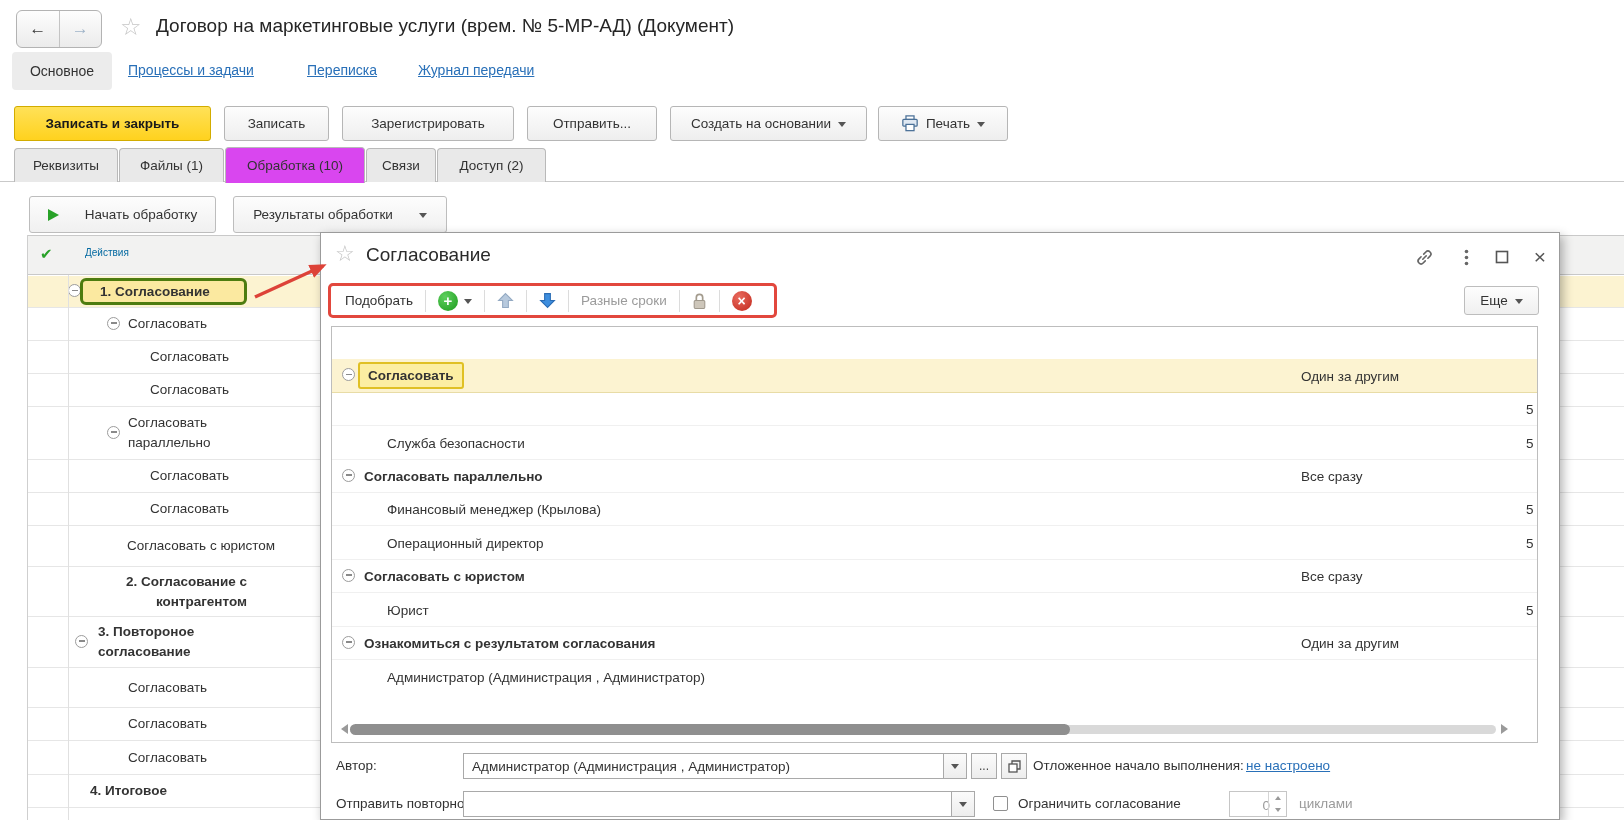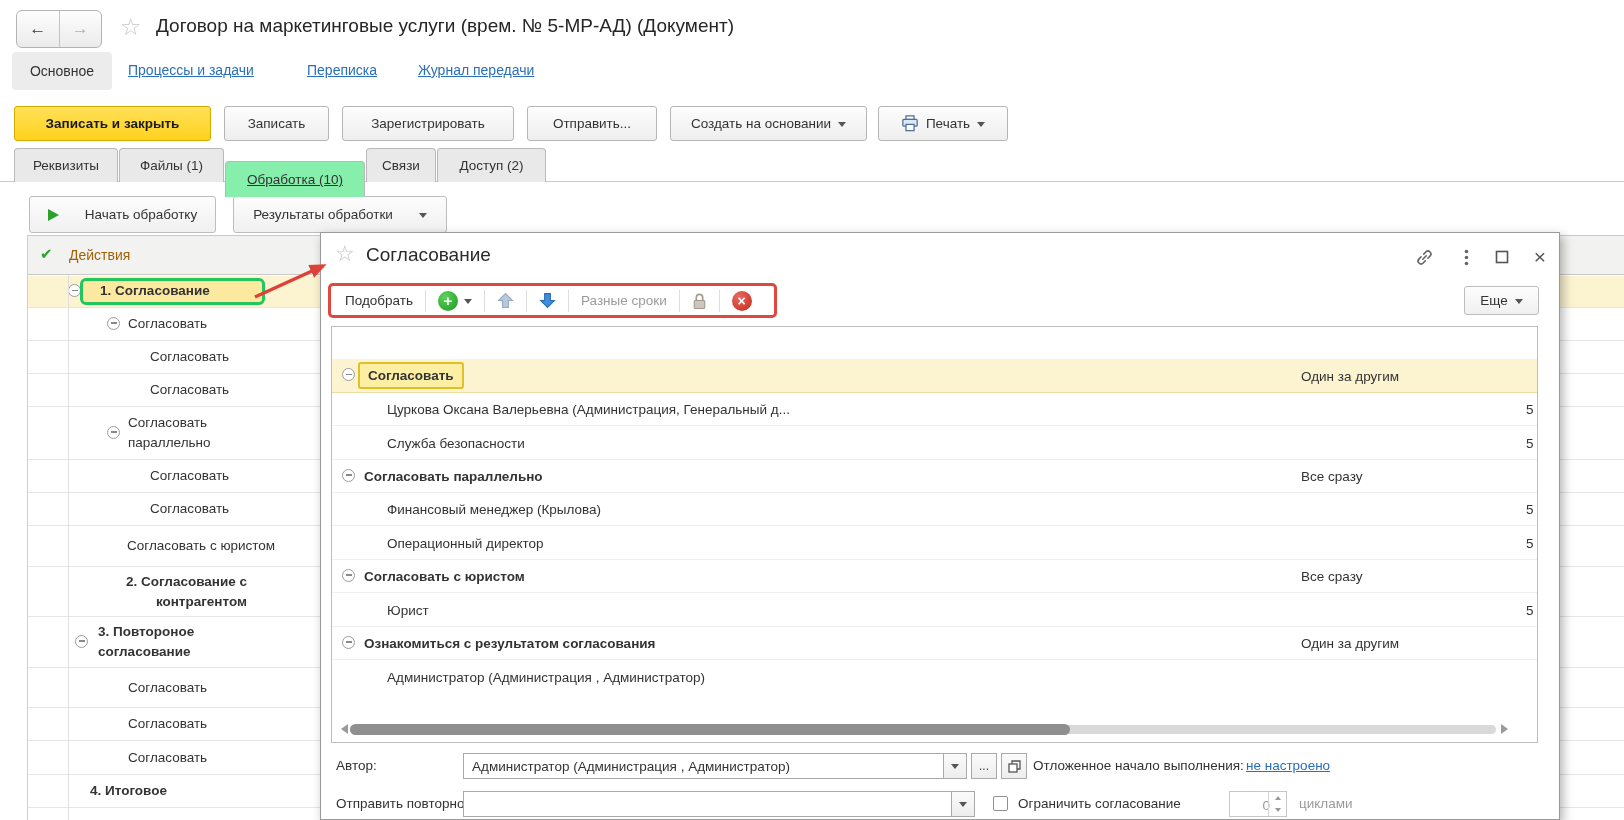--- a/index.html
+++ b/index.html
@@ -25,42 +25,42 @@
   .btn{position:absolute;top:106px;height:35px;box-sizing:border-box;border:1px solid #b6b6b6;border-radius:3px;
     background:linear-gradient(#fdfdfd,#eeeeee);color:#333;font-size:13.5px;
     display:flex;align-items:center;justify-content:center;cursor:pointer;white-space:nowrap;padding:0 10px;gap:7px;}
   .btn.primary{background:linear-gradient(#ffe158,#ffd21e);border-color:#d2ac00;font-weight:bold;color:#1a1a1a;}
   .caret{display:inline-block;width:0;height:0;border:4px solid transparent;border-top:5px solid #555;margin-top:5px;}
   
   .tabline{left:0;top:181px;width:1624px;height:1px;background:#c9c9c9;}
   .dtab{position:absolute;top:148px;height:34px;box-sizing:border-box;border:1px solid #b9b9b9;border-bottom:none;
     border-radius:4px 4px 0 0;background:#e9e9e9;display:flex;align-items:center;justify-content:center;
     font-size:13.5px;color:#333;cursor:pointer;z-index:1;}
-  .dtab.active{background:#86efac;top:161px;height:36px;z-index:2;text-decoration:underline;}
+  .dtab.active{background:#d946ef;top:147px;height:36px;z-index:2;}
   
   .pbtn{position:absolute;top:196px;height:37px;box-sizing:border-box;border:1px solid #bdbdbd;border-radius:3px;
     background:linear-gradient(#fdfdfd,#f0f0f0);display:flex;align-items:center;justify-content:center;
     gap:26px;font-size:13.5px;color:#333;cursor:pointer;}
   .play{width:0;height:0;border-left:11px solid #28a228;border-top:6.5px solid transparent;border-bottom:6.5px solid transparent;}
   
   .mt-header{left:27px;top:235px;width:1597px;height:40px;background:#f2f2f1;box-sizing:border-box;
     border-top:1px solid #c9c9c9;border-bottom:1px solid #c9c9c9;}
   .mt-check{position:absolute;left:13px;top:9px;color:#28a228;font-size:15px;font-weight:bold;}
-  .mt-title{position:absolute;left:42px;top:11px;color:#a16207;font-size:14px;}
+  .mt-title{position:absolute;left:58px;top:11px;color:#0369a1;font-size:10px;}
   .vline{background:#e0e0e0;width:1px;z-index:3;}
   .lrow{position:absolute;left:27px;width:1597px;box-sizing:border-box;border-bottom:1px solid #e6e6e6;
     background:#fff;display:flex;align-items:center;}
   .lrow.sel{background:#fcf3d1;}
   .lbl{line-height:1.45;}
   .b{font-weight:bold;}
   .exp{position:absolute;width:13px;height:13px;border:1px solid #9c9c9c;border-radius:50%;background:#fff;
     top:50%;margin-top:-7.5px;box-sizing:border-box;cursor:pointer;}
   .exp::after{content:"";position:absolute;left:2.5px;right:2.5px;top:4.7px;height:1.6px;background:#8a8a8a;}
-  .ann-box{position:absolute;left:53px;top:2px;height:27px;width:185px;box-sizing:border-box;
-    border:3px solid #22c55e;border-radius:6px;background:#fbe9a0;display:flex;align-items:flex-start;z-index:5;}
+  .ann-box{position:absolute;left:53px;top:2px;height:27px;width:167px;box-sizing:border-box;
+    border:3px solid #4d7c0f;border-radius:6px;background:#fbe9a0;display:flex;align-items:flex-end;z-index:5;}
   
   .dialog{left:320px;top:232px;width:1240px;height:588px;background:#fff;border:1px solid #9b9b9b;
     box-shadow:3px 4px 10px rgba(0,0,0,.30);z-index:20;box-sizing:border-box;}
   .dlg-title{position:absolute;left:45px;top:11px;font-size:19px;color:#2b2b2b;white-space:nowrap;text-align:center;}
   .dlg-star{position:absolute;left:14px;top:10px;font-size:22px;color:#c3c3c3;line-height:1;cursor:pointer;}
   .wc{position:absolute;top:14px;width:22px;height:20px;display:flex;align-items:center;justify-content:center;
     color:#555;cursor:pointer;}
   .redbox{position:absolute;left:7px;top:50px;width:449px;height:35px;box-sizing:border-box;
     border:3px solid #e2473d;border-radius:5px;display:flex;align-items:center;padding:0 4px;background:#fff;}
   .tbtn{display:flex;align-items:center;justify-content:center;height:26px;padding:0 10px;color:#333;
@@ -303,21 +303,20 @@
   <div class="dtable">
 
     <div class="drow sel" style="top:32px;height:34px;">
       <span class="exp" style="left:10px;"></span>
       <div class="gold-box">
         <span class="b">Согласовать</span>
       </div>
       <span class="txt" style="left:969px;">Один за другим</span>
     </div>
     <div class="drow" style="top:66px;height:33px;">
-      <span class="txt" style="left:55px;">Цуркова Оксана Валерьевна (Администрация, Генеральный д...</span>
       <span class="txt" style="left:1194px;">5</span>
     </div>
     <div class="drow" style="top:99px;height:34px;">
       <span class="txt" style="left:55px;">Служба безопасности</span>
       <span class="txt" style="left:1194px;">5</span>
     </div>
     <div class="drow" style="top:133px;height:33px;">
       <span class="exp" style="left:10px;"></span>
       <span class="txt b" style="left:32px;">Согласовать параллельно</span>
       <span class="txt" style="left:969px;">Все сразу</span>

